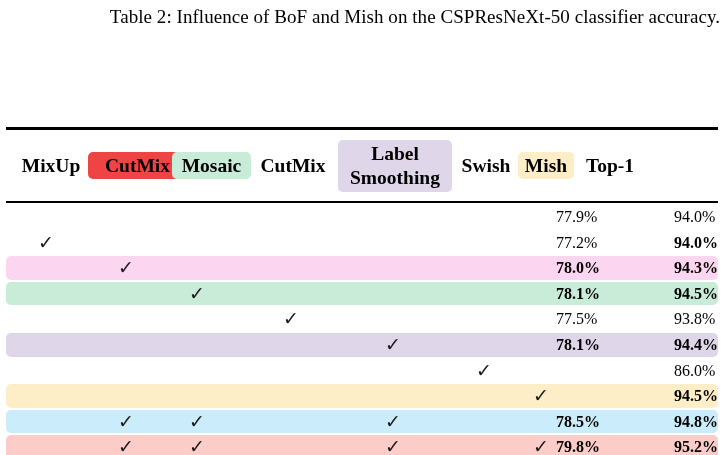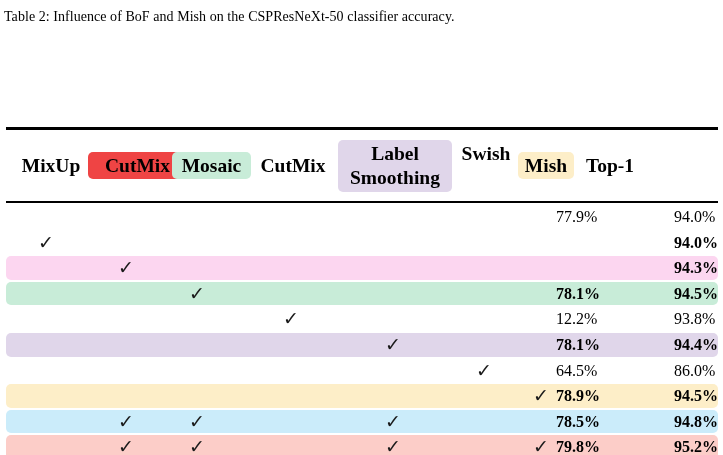--- a/index.html
+++ b/index.html
@@ -7,23 +7,23 @@
     width:723px;height:455px;
     background:#ffffff;
     font-family:"Liberation Serif", serif;
     color:#000000;
     overflow:hidden;
     position:relative;
   }
   .caption{
     position:absolute;
     left:4px; top:2px; width:716px;
-    font-size:14px;
+    font-size:19px;
     line-height:29px;
-    text-align:left;
+    text-align:right;
     letter-spacing:0.05px;
   }
   .table-wrap{
     position:absolute;
     left:0; top:60px; width:723px; height:395px;
   }
   .rule{
     position:absolute;
     left:6px; width:712px;
     background:#000000;
@@ -95,69 +95,69 @@
 
   <div class="rule rule-top"></div>
   <div class="rule rule-mid"></div>
 
   <div class="header">
     <div class="hcell" style="left:16px;  top:20px; width:70px;">MixUp</div>
     <div class="hcell" style="left:88px;  top:20px; width:99px; background:#ef4444;">CutMix</div>
     <div class="hcell" style="left:172px; top:20px; width:79px; background:#c8ecd8;">Mosaic</div>
     <div class="hcell" style="left:253px; top:20px; width:80px;">CutMix</div>
     <div class="hcell two-line" style="left:338px; top:8px; width:114px; background:#e0d6ea;">Label Smoothing</div>
-    <div class="hcell" style="left:455px; top:8px; width:62px;">Swish</div>
+    <div class="hcell" style="left:455px; top:20px; width:62px;">Swish</div>
     <div class="hcell" style="left:518px; top:20px; width:56px; background:#fdeec8;">Mish</div>
     <div class="hcell" style="left:578px; top:20px; width:64px;">Top-1</div>
   </div>
 
   <div class="rows" id="rows-host">
       <div class="row">
         <div class="band" style="background: rgb(255, 255, 255);"></div>
         <div class="score t1">77.9%</div>
         <div class="score t5">94.0%</div>
       </div>
       <div class="row">
         <div class="band" style="background: rgb(255, 255, 255);"></div>
         <div class="chk" style="left: 35px;">✓</div>
+        <div class="score t1">77.2%</div>
         <div class="score t5 b">94.0%</div>
       </div>
       <div class="row">
         <div class="band" style="background: rgb(252, 214, 240);"></div>
         <div class="chk" style="left: 115px;">✓</div>
+        <div class="score t1 b">78.0%</div>
         <div class="score t5 b">94.3%</div>
       </div>
       <div class="row">
         <div class="band" style="background: rgb(200, 236, 216);"></div>
         <div class="chk" style="left: 186px;">✓</div>
         <div class="score t1 b">78.1%</div>
         <div class="score t5 b">94.5%</div>
       </div>
       <div class="row">
         <div class="band" style="background: rgb(255, 255, 255);"></div>
         <div class="chk" style="left: 280px;">✓</div>
-        <div class="score t1">12.2%</div>
+        <div class="score t1">77.5%</div>
         <div class="score t5">93.8%</div>
       </div>
       <div class="row">
         <div class="band" style="background: rgb(224, 214, 234);"></div>
         <div class="chk" style="left: 382px;">✓</div>
         <div class="score t1 b">78.1%</div>
         <div class="score t5 b">94.4%</div>
       </div>
       <div class="row">
         <div class="band" style="background: rgb(255, 255, 255);"></div>
         <div class="chk" style="left: 473px;">✓</div>
-        <div class="score t1">64.5%</div>
         <div class="score t5">86.0%</div>
       </div>
       <div class="row">
         <div class="band" style="background: rgb(253, 238, 200);"></div>
         <div class="chk" style="left: 530px;">✓</div>
-        <div class="score t1 b">78.9%</div>
         <div class="score t5 b">94.5%</div>
       </div>
       <div class="row">
         <div class="band" style="background: rgb(203, 236, 250);"></div>
         <div class="chk" style="left: 115px;">✓</div>
         <div class="chk" style="left: 186px;">✓</div>
         <div class="chk" style="left: 382px;">✓</div>
         <div class="score t1 b">78.5%</div>
         <div class="score t5 b">94.8%</div>
       </div>

